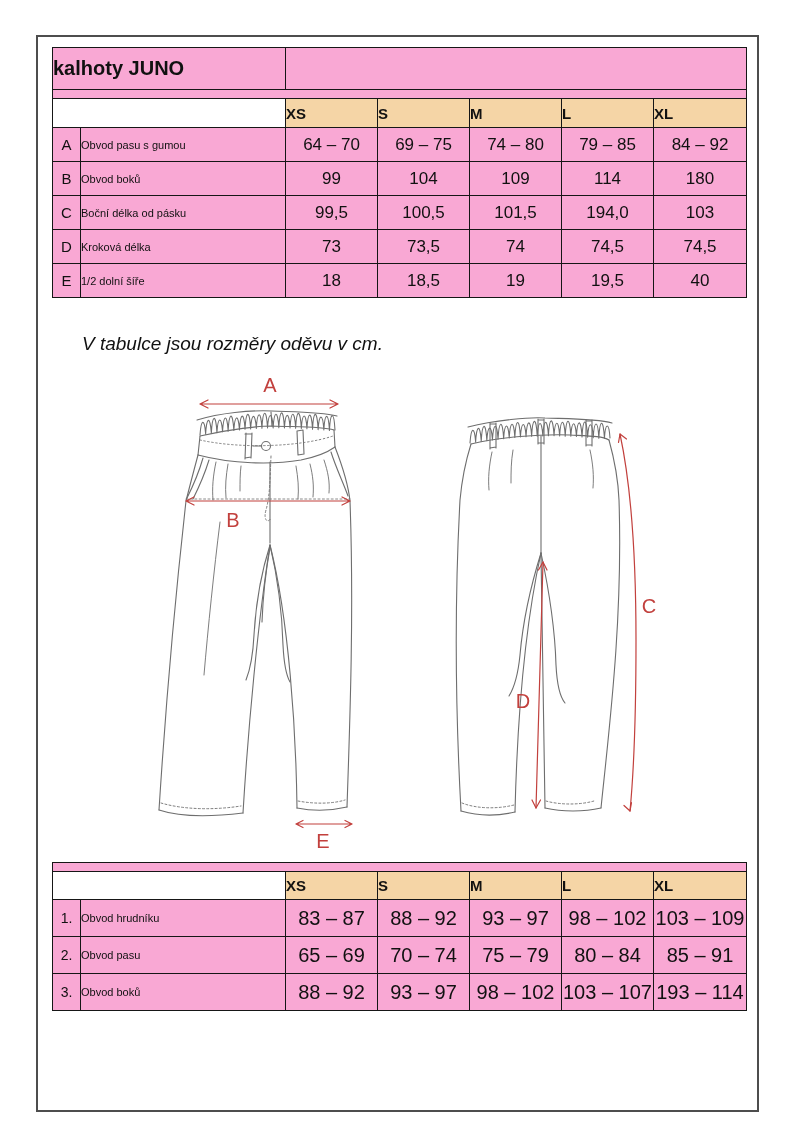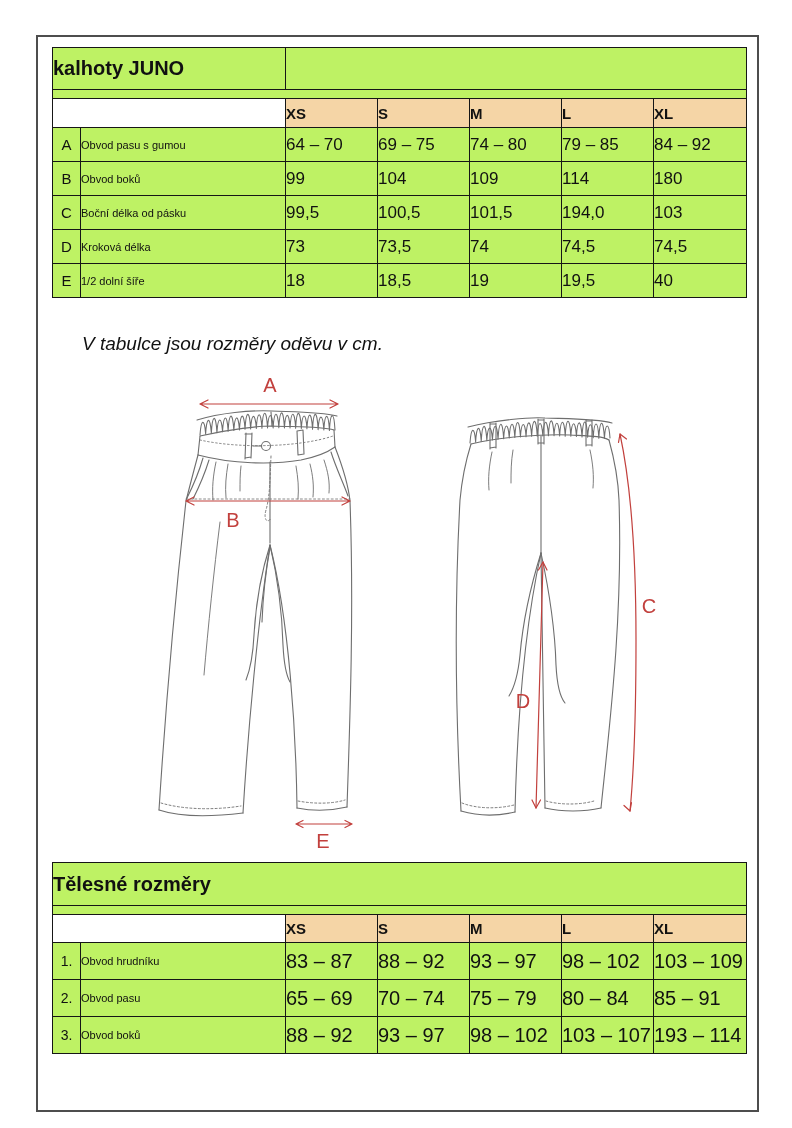--- a/index.html
+++ b/index.html
@@ -1,30 +1,30 @@
 <!DOCTYPE html>
 <html><head>
 <meta charset="utf-8">
 <style>
   html,body{margin:0;padding:0;background:#ffffff;}
   .page{position:relative;width:792px;height:1128px;background:#fff;
         font-family:"Liberation Sans","DejaVu Sans",sans-serif;color:#111;overflow:hidden;}
   .frame{position:absolute;left:36px;top:35px;width:719px;height:1073px;
          border:2px solid #4d4d4d;background:#fff;}
   table.sizetable{position:absolute;border-collapse:collapse;table-layout:fixed;
-                  width:694px;left:52px;background:#bef264;padding-left:45px;}
+                  width:694px;left:52px;background:#f9a8d4;padding-left:45px;}
   table.sizetable td{border:1.5px solid #161616;padding:0;vertical-align:middle;
                      overflow:hidden;white-space:nowrap;}
   td.t-title{font-size:20px;font-weight:bold;padding-left:30px;}
   tr.gap td{height:8px;}
   td.sz{background:#f5d5a6;font-size:15px;font-weight:bold;text-align:left;}
   td.hdr-blank{background:#fff;}
   td.key{font-size:15px;text-align:center;}
   td.lbl{font-size:11px;padding-left:3px;}
-  td.val{font-size:17px;text-align:left;}
+  td.val{font-size:17px;text-align:center;}
   table.t2 td.val{font-size:20px;}
   table.t2 td.key{font-size:14px;}
   .note{position:absolute;left:82px;top:333px;font-size:19px;font-style:italic;}
   .sketch{position:absolute;left:100px;top:370px;width:600px;height:490px;}
   .red-letter{font-size:20px;fill:#c2403d;font-family:"Liberation Sans",sans-serif;}
 </style>
 </head>
 <body>
 
 <div class="page">
@@ -212,23 +212,20 @@
     <colgroup>
       <col style="width:28px">
         <col style="width:205px">
       <col style="width:92px">
         <col style="width:92px">
         <col style="width:92px">
       <col style="width:92px">
         <col style="width:93px">
     </colgroup>
     <tbody>
-        <tr style="height:43px">
-      <td colspan="7" class="t-title">Tělesné rozměry</td>
-    </tr>
     <tr class="gap">
           <td colspan="7"></td>
         </tr>
     <tr style="height:28px">
       <td colspan="2" class="hdr-blank"></td>
       <td class="sz">XS</td>
       <td class="sz">S</td>
       <td class="sz">M</td>
       <td class="sz">L</td>
       <td class="sz">XL</td>

